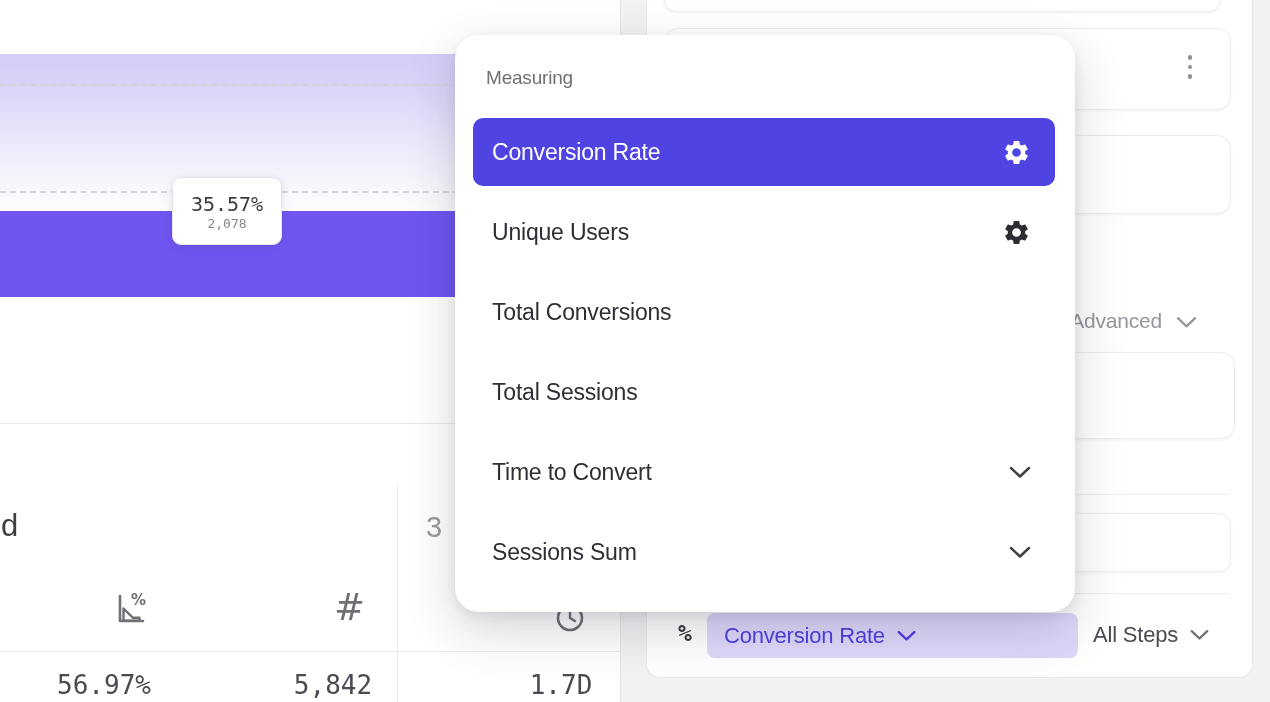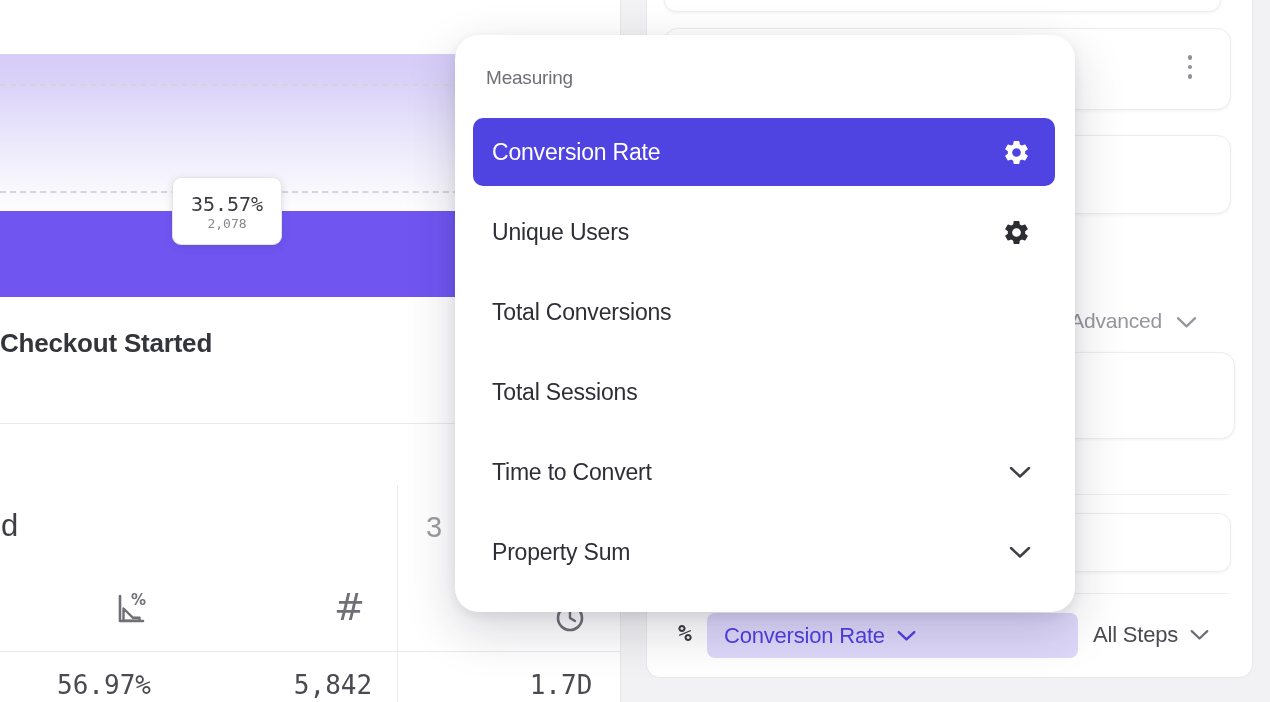--- a/index.html
+++ b/index.html
@@ -68,21 +68,20 @@
     <div id="band-total" class="abs"></div>
     <div class="abs dash-line" style="top:84px;"></div>
     <div class="abs dash-line" style="top:191px;"></div>
     <div id="bar-step" class="abs"></div>
 
     <div id="tooltip" class="abs">
       <div class="pct mono">35.57%</div>
       <div class="cnt mono">2,078</div>
     </div>
 
-    <div id="step-label" class="abs">Checkout Started</div>
 
     <div class="abs h-div" style="top:423px;"></div>
     <div id="v-div" class="abs"></div>
 
     <div id="hdr-frag" class="abs">d</div>
     <div id="hdr-step3" class="abs">3</div>
 
     <svg class="abs col-icon" style="left:112px;top:591px;" width="38" height="38" viewBox="0 0 38 38">
       <path d="M8 5 V30 H31" fill="none" stroke="#6f6f75" stroke-width="2.6" stroke-linecap="round" stroke-linejoin="round"></path>
       <path d="M11.5 17.5 L21 26.8 H27.5 V29.7 H11.5 Z" fill="none" stroke="#6f6f75" stroke-width="2.4" stroke-linejoin="round"></path>
@@ -173,21 +172,21 @@
     <div class="menu-row" style="top:403px;">
       <span class="lbl">Time to Convert</span>
       <span class="row-right">
         <svg class="chev" width="22" height="13" viewBox="0 0 22 13">
           <path d="M2 2 L11 10.5 L20 2" fill="none" stroke="#3f3f46" stroke-width="2.5" stroke-linecap="round" stroke-linejoin="round"></path>
         </svg>
       </span>
     </div>
 
     <div class="menu-row" style="top:483px;">
-      <span class="lbl">Property Sum</span>
+      <span class="lbl">Sessions Sum</span>
       <span class="row-right">
         <svg class="chev" width="22" height="13" viewBox="0 0 22 13">
           <path d="M2 2 L11 10.5 L20 2" fill="none" stroke="#3f3f46" stroke-width="2.5" stroke-linecap="round" stroke-linejoin="round"></path>
         </svg>
       </span>
     </div>
   </div>
 
 </div>
 

